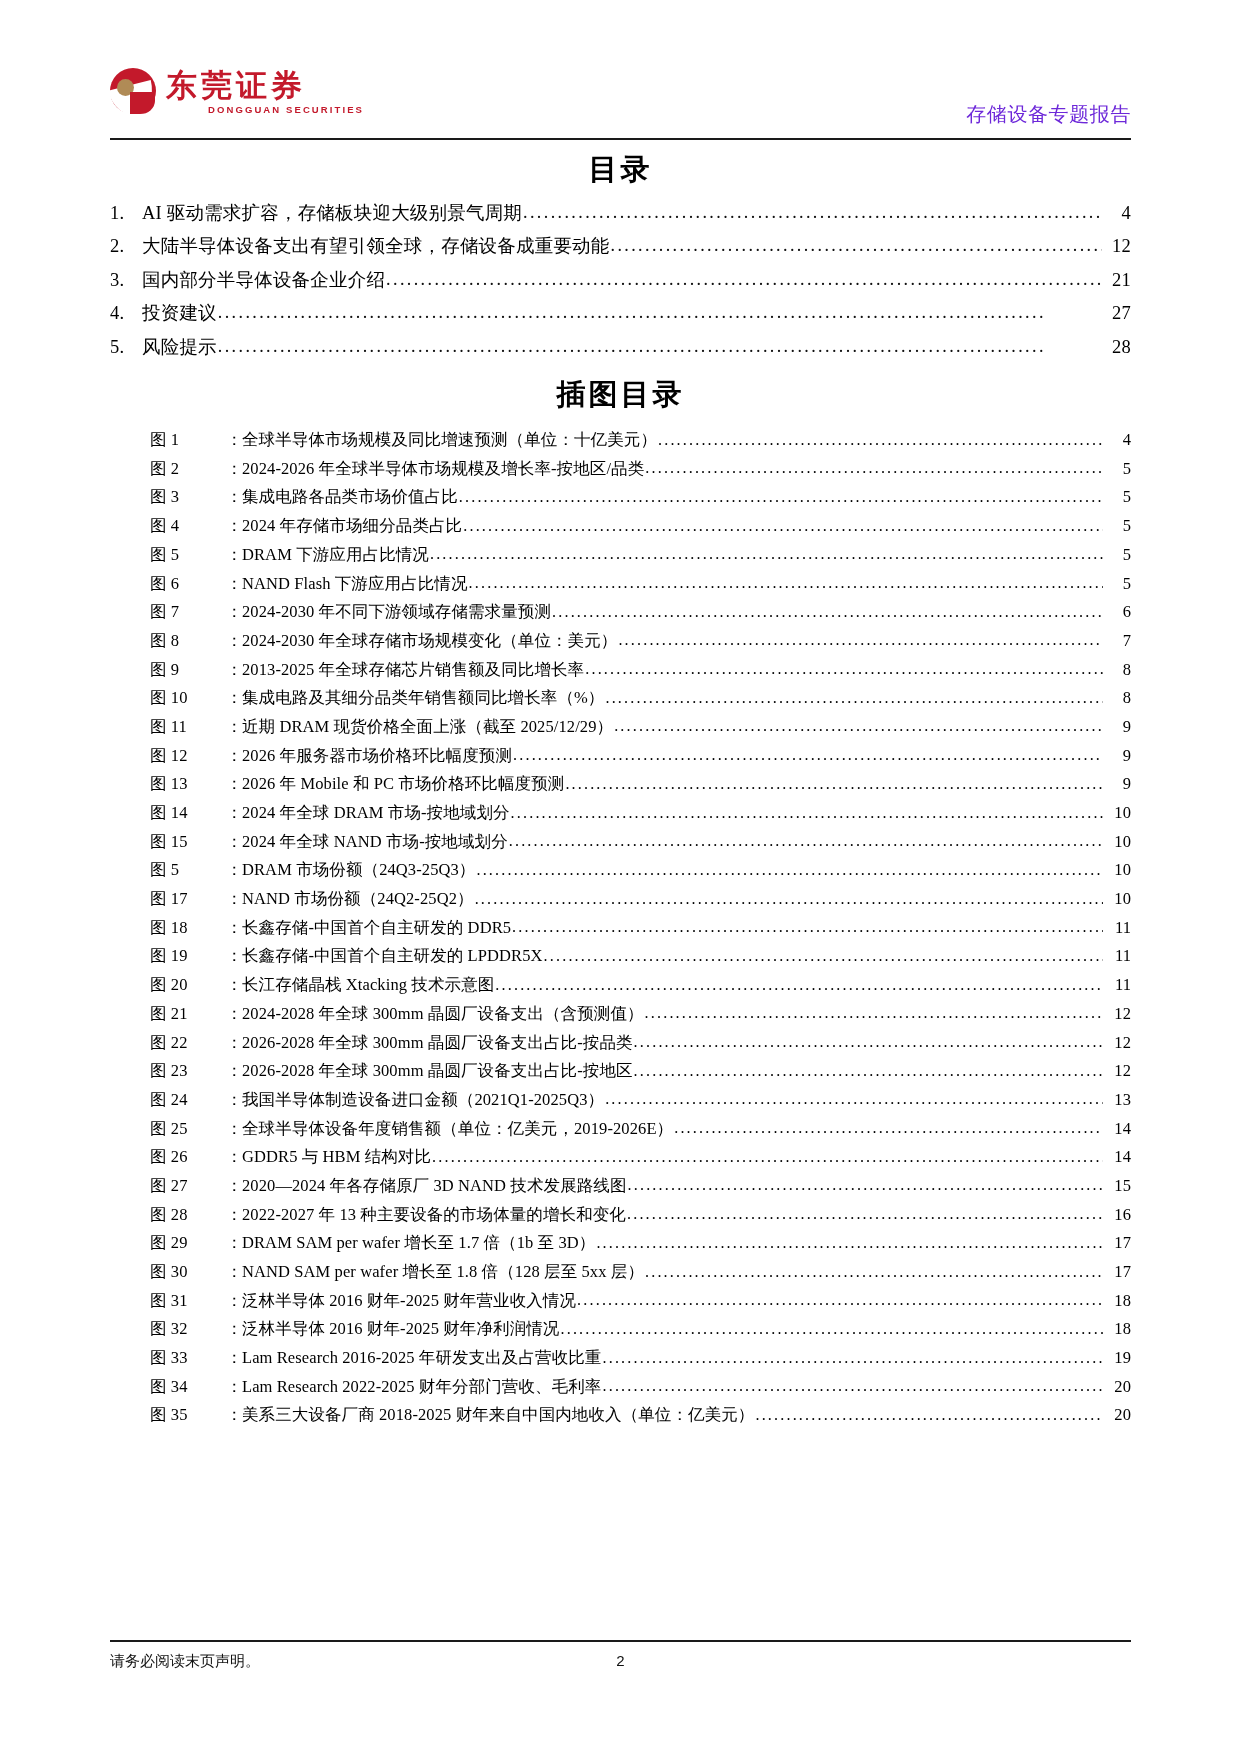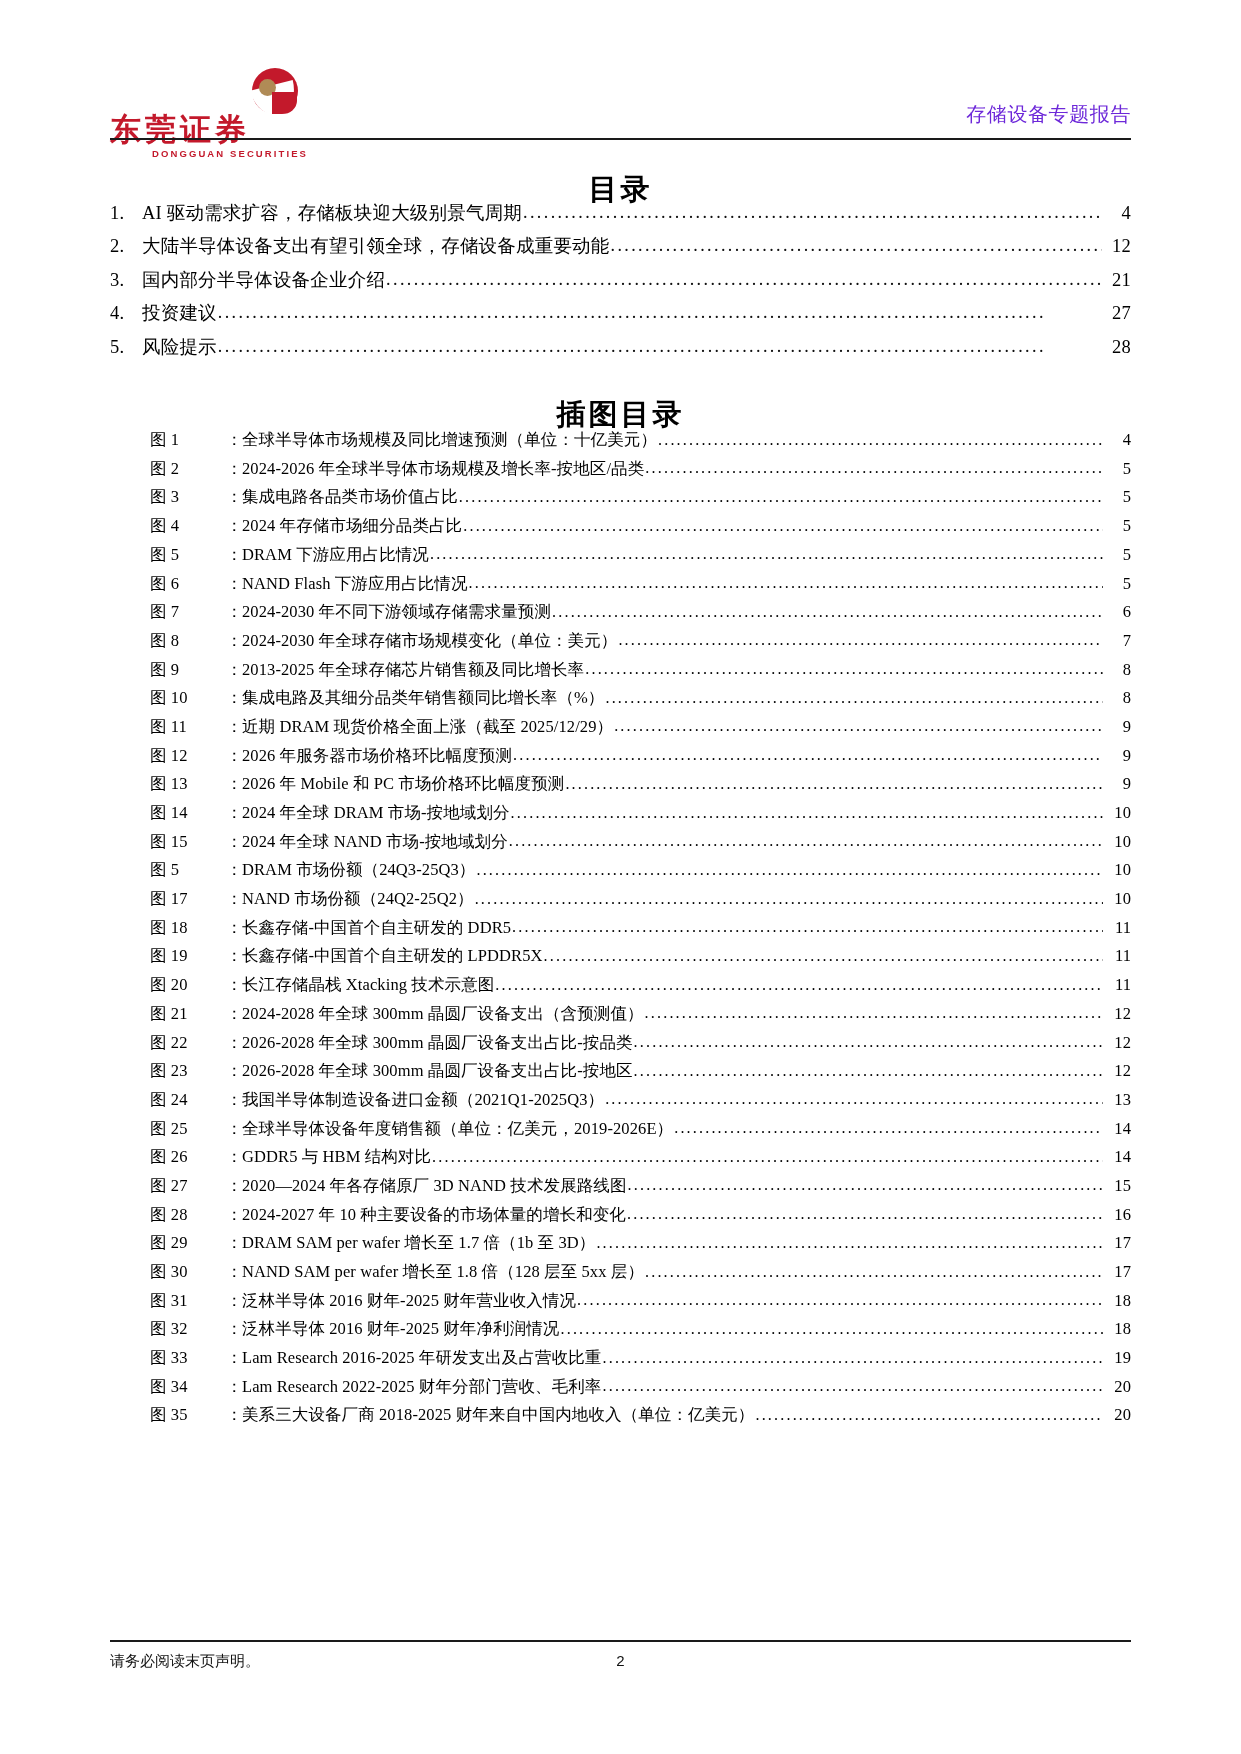--- a/index.html
+++ b/index.html
@@ -28,21 +28,20 @@
     left: 110px;
     right: 110px;
     height: 78px;
   }
   .logo-wrap {
     position: absolute;
     left: 0;
     top: 6px;
     display: flex;
     align-items: flex-end;
-    flex-direction: column;
   }
   .logo-mark {
     position: relative;
     width: 46px;
     height: 46px;
     margin-right: 10px;
   }
   .logo-mark .disc {
     position: absolute;
     left: 0; top: 0;
@@ -111,21 +110,20 @@
 
   
   .doc-title {
     position: absolute;
     left: 0; right: 0;
     text-align: center;
     font-size: 29px;
     font-weight: 700;
     letter-spacing: 3px;
     font-family: "Liberation Serif", "DejaVu Serif", serif;
-    margin-top: 20px;
   }
   #toc-title { top: 150px; }
   #figs-title { top: 375px; font-family: Liberation Serif, serif; }
 
   
   .toc-list {
     position: absolute;
     left: 110px;
     right: 110px;
     top: 196px;
@@ -485,21 +483,21 @@
       <div class="fig-row">
         <span class="fig-key">图 27</span>
         <span class="fig-colon">：</span>
         <span class="fig-label">2020—2024 年各存储原厂 3D NAND 技术发展路线图</span>
         <span class="fig-leader">............................................................................................................................................</span>
         <span class="fig-page">15</span>
       </div>
       <div class="fig-row">
         <span class="fig-key">图 28</span>
         <span class="fig-colon">：</span>
-        <span class="fig-label">2024-2027 年 10 种主要设备的市场体量的增长和变化</span>
+        <span class="fig-label">2022-2027 年 13 种主要设备的市场体量的增长和变化</span>
         <span class="fig-leader">............................................................................................................................................</span>
         <span class="fig-page">16</span>
       </div>
       <div class="fig-row">
         <span class="fig-key">图 29</span>
         <span class="fig-colon">：</span>
         <span class="fig-label">DRAM SAM per wafer 增长至 1.7 倍（1b 至 3D）</span>
         <span class="fig-leader">............................................................................................................................................</span>
         <span class="fig-page">17</span>
       </div>

